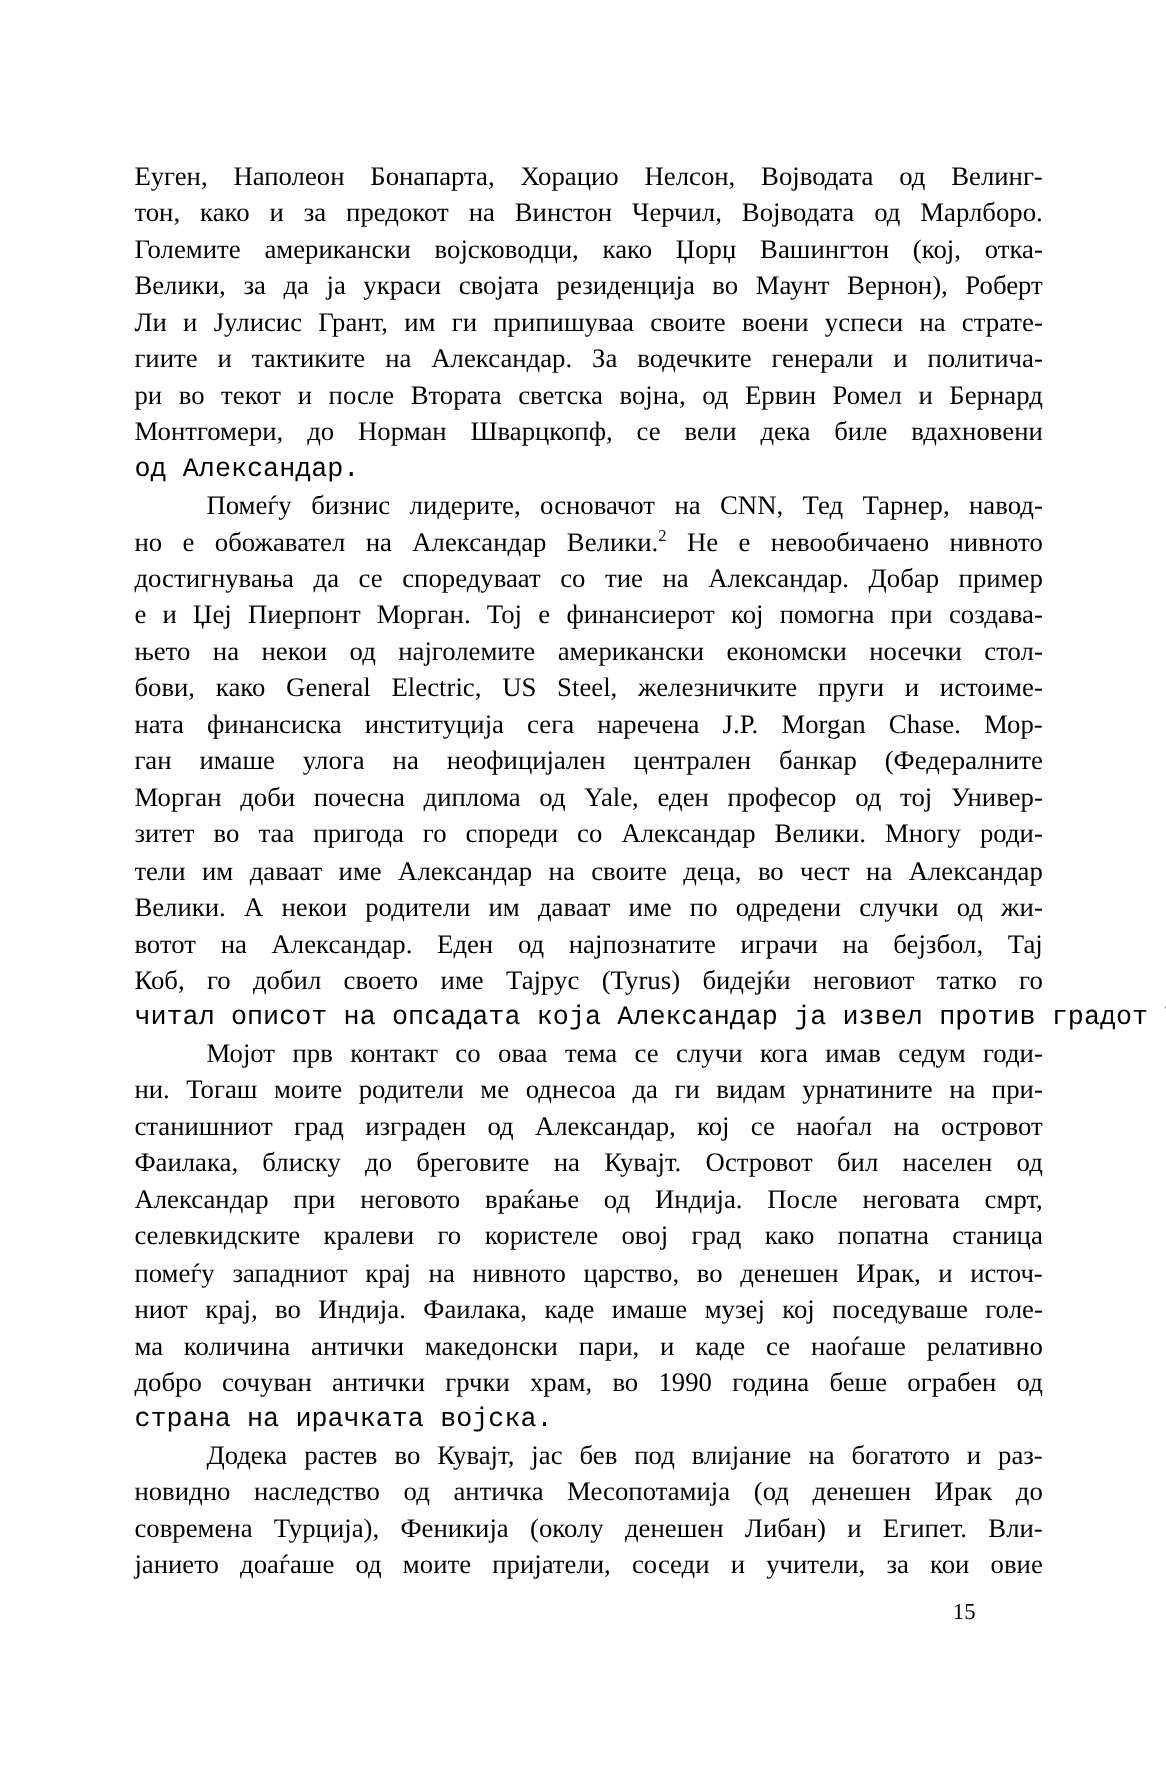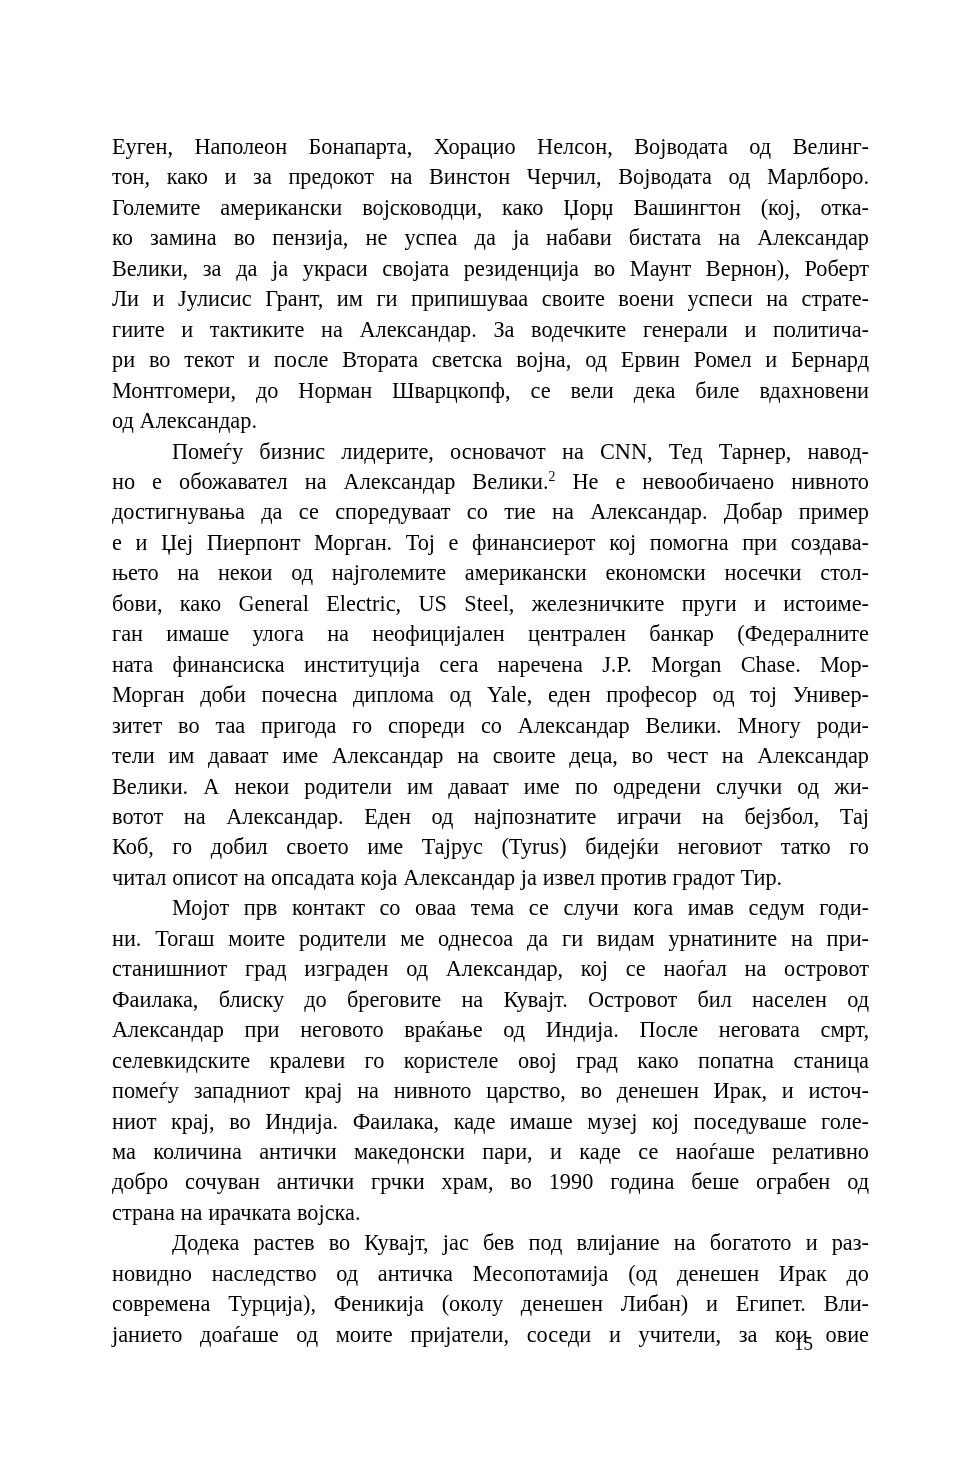--- a/index.html
+++ b/index.html
@@ -47,20 +47,21 @@
 
   
   .para .ln {
     display: block;
     text-align: justify;
     text-align-last: justify;
     white-space: pre;
   }
   .para .ln.last {
     text-align-last: left;
+    font-family: Liberation Mono, monospace;
   }
   .para .ln.first {
     text-indent: 60px;
   }
   .para .ln.first-flush {
     text-indent: 0;
   }
 
   sup.fn {
     font-size: 0.62em;
@@ -82,38 +83,37 @@
 <body>
 
 <div id="page">
 
   <div id="text-column">
 
     <p class="para">
       <span class="ln first-flush">Еуген, Наполеон Бонапарта, Хорацио Нелсон, Војводата од Велинг-</span>
       <span class="ln">тон, како и за предокот на Винстон Черчил, Војводата од Марлборо.</span>
       <span class="ln">Големите американски војсководци, како Џорџ Вашингтон (кој, отка-</span>
-      <span class="ln">ко замина во пензија, не успеа да ја набави бистата на Александар</span>
       <span class="ln">Велики, за да ја украси својата резиденција во Маунт Вернон), Роберт</span>
       <span class="ln">Ли и Јулисис Грант, им ги припишуваа своите воени успеси на страте-</span>
       <span class="ln">гиите и тактиките на Александар. За водечките генерали и политича-</span>
       <span class="ln">ри во текот и после Втората светска војна, од Ервин Ромел и Бернард</span>
       <span class="ln">Монтгомери, до Норман Шварцкопф, се вели дека биле вдахновени</span>
       <span class="ln last">од Александар.</span>
     </p>
 
     <p class="para">
       <span class="ln first">Помеѓу бизнис лидерите, основачот на CNN, Тед Тарнер, навод-</span>
       <span class="ln"><span>но е обожавател на Александар Велики.</span><sup class="fn">2</sup><span> Не е невообичаено нивното</span></span>
       <span class="ln">достигнувања да се споредуваат со тие на Александар. Добар пример</span>
       <span class="ln">е и Џеј Пиерпонт Морган. Тој е финансиерот кој помогна при создава-</span>
       <span class="ln">њето на некои од најголемите американски економски носечки стол-</span>
       <span class="ln">бови, како General Electric, US Steel, железничките пруги и истоиме-</span>
+      <span class="ln">ната финансиска институција сега наречена J.P. Morgan Chase. Мор-</span>
       <span class="ln">ган имаше улога на неофицијален централен банкар (Федералните</span>
-      <span class="ln">ната финансиска институција сега наречена J.P. Morgan Chase. Мор-</span>
       <span class="ln">Морган доби почесна диплома од Yale, еден профeсор од тој Универ-</span>
       <span class="ln">зитет во таа пригода го спореди со Александар Велики. Многу роди-</span>
       <span class="ln">тели им даваат име Александар на своите деца, во чест на Александар</span>
       <span class="ln">Велики. А некои родители им даваат име по одредени случки од жи-</span>
       <span class="ln">вотот на Александар. Еден од најпознатите играчи на бејзбол, Тај</span>
       <span class="ln">Коб, го добил своето име Тајрус (Tyrus) бидејќи неговиот татко го</span>
       <span class="ln last">читал описот на опсадата која Александар ја извел против градот Тир.</span>
     </p>
 
     <p class="para">

